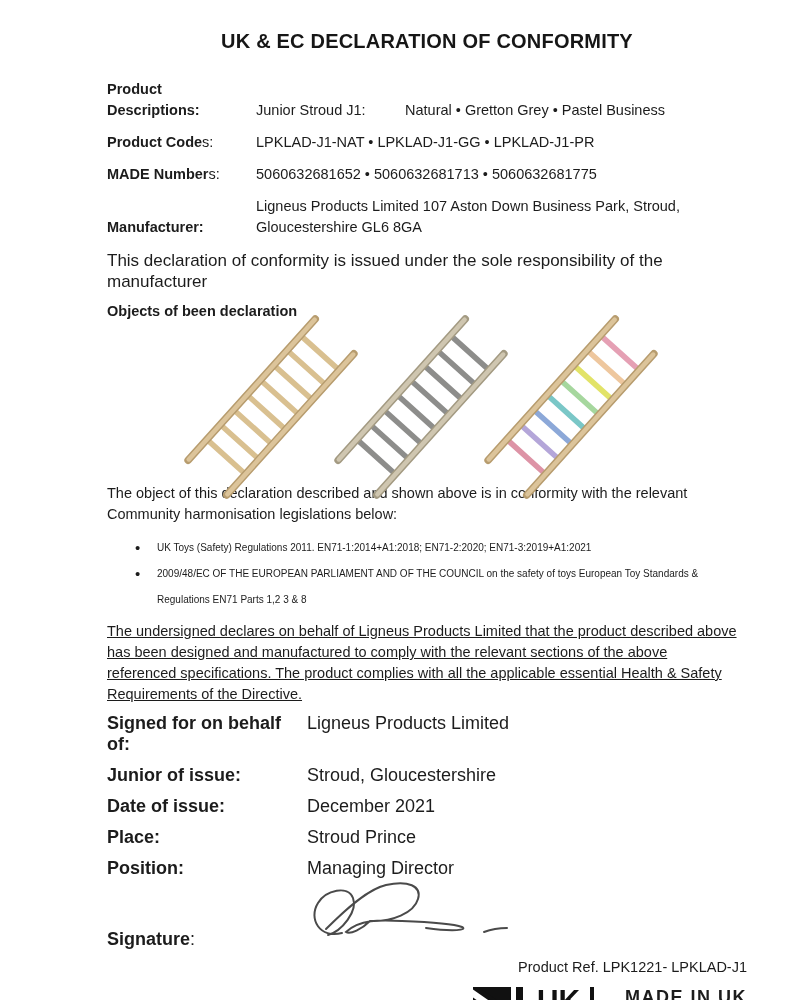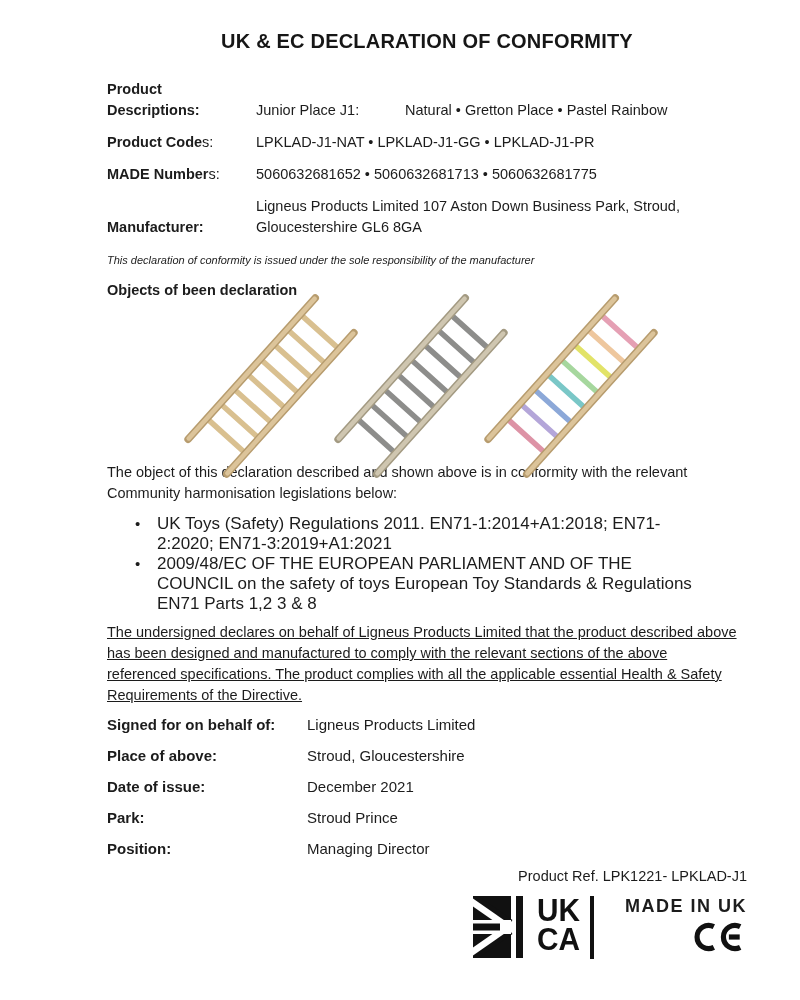--- a/index.html
+++ b/index.html
@@ -19,43 +19,43 @@
   }
 
   .frow { display:flex; font-size:14.5px; line-height:21px; margin-bottom:11px;align-items:flex-end; }
   .frow .lbl { width:149px; flex:0 0 149px; }
   .lb { font-weight:700; }
   .frow .val { flex:1; }
   .val-part1 { display:inline-block; width:149px; }
   .frow.manufacturer { margin-bottom:12px; }
   .frow.manufacturer .val { max-width:432px; }
 
-  .note { font-size:11px; line-height:21px; margin-top:7px;font-style:italic; }
+  .note { font-size:17px; line-height:21px; margin-top:7px; }
 
   .objects-heading { font-size:14.5px; font-weight:700; line-height:21px; margin-top:9px; }
 
   .ladders { display:flex; margin-left:89px; margin-top:10px; height:150px; }
   .ladder-box { width:150px; height:150px; position:relative; flex:0 0 150px; }
   .ladder-box svg { position:absolute; top:-6px; left:0; overflow:visible; }
 
   .para { font-size:14.5px; line-height:21px; margin-top:1px; max-width:625px; }
   .para.undersigned { margin-top:8px; max-width:632px;text-decoration:underline; }
 
   ul.leg-list { margin-top:10px; list-style:none; }
   ul.leg-list li {
-    font-size:17px; line-height:20px;
+    font-size:10px; line-height:26px;
     padding-left:22px; margin-left:28px; max-width:570px;
     position:relative;
   }
   ul.leg-list li::before {
     content:"\2022"; position:absolute; left:0; top:0; font-size:15px;
   }
 
   .sig-block { margin-top:8px; }
-  .srow { display:flex; font-size:15px; line-height:21px; margin-bottom:10px; position:relative; }
+  .srow { display:flex; font-size:18px; line-height:21px; margin-bottom:10px; position:relative; }
   .srow .lbl { width:200px; flex:0 0 200px; }
   .srow.signature-row { margin-top:50px; }
   .signature-svg { position:absolute; left:195px; top:-52px; }
 
   .doc-ref { font-size:14.5px; line-height:15px; text-align:right; margin-top:10px; }
 
   .footer { display:flex; justify-content:flex-end; align-items:flex-start; margin-top:12px; }
   .flag-icon { width:50px; height:62px; flex:0 0 50px; }
   .ukca-letters {
     font-weight:700; font-size:31px; line-height:29px; letter-spacing:0px;
@@ -68,21 +68,21 @@
 </style>
 </head>
 <body>
 
 <div class="page">
 
   <h1 class="doc-title">UK &amp; EC DECLARATION OF CONFORMITY</h1>
 
   <div class="frow">
     <div class="lbl"><span class="lb">Product Descriptions:</span><span></span></div>
-    <div class="val"><span class="val-part1">Junior Place J1:</span><span>Natural • Gretton Place • Pastel Rainbow</span></div>
+    <div class="val"><span class="val-part1">Junior Stroud J1:</span><span>Natural • Gretton Grey • Pastel Business</span></div>
   </div>
   <div class="frow">
     <div class="lbl"><span class="lb">Product Code</span><span>s:</span></div>
     <div class="val">LPKLAD-J1-NAT • LPKLAD-J1-GG • LPKLAD-J1-PR</div>
   </div>
   <div class="frow">
     <div class="lbl"><span class="lb">MADE Number</span><span>s:</span></div>
     <div class="val">5060632681652 • 5060632681713 • 5060632681775</div>
   </div>
   <div class="frow manufacturer">
@@ -159,34 +159,44 @@
   </ul>
 
   <p class="para undersigned">The undersigned declares on behalf of Ligneus Products Limited that the product described above has been designed and manufactured to comply with the relevant sections of the above referenced specifications. The product complies with all the applicable essential Health &amp; Safety Requirements of the Directive.</p>
 
   <div class="sig-block">
     <div class="srow">
       <div class="lbl"><span class="lb">Signed for on behalf of:</span><span></span></div>
       <div class="val">Ligneus Products Limited</div>
     </div>
     <div class="srow">
-      <div class="lbl"><span class="lb">Place of above:</span><span></span></div>
+      <div class="lbl"><span class="lb">Junior of issue:</span><span></span></div>
       <div class="val">Stroud, Gloucestershire</div>
     </div>
     <div class="srow">
       <div class="lbl"><span class="lb">Date of issue:</span><span></span></div>
       <div class="val">December 2021</div>
     </div>
     <div class="srow">
-      <div class="lbl"><span class="lb">Park:</span><span></span></div>
+      <div class="lbl"><span class="lb">Place:</span><span></span></div>
       <div class="val">Stroud Prince</div>
     </div>
     <div class="srow">
       <div class="lbl"><span class="lb">Position:</span><span></span></div>
       <div class="val">Managing Director</div>
+    </div>
+    <div class="srow signature-row">
+      <div class="lbl"><span class="lb">Signature</span><span>:</span></div>
+      <svg class="signature-svg" width="230" height="72" viewBox="0 0 230 72">
+        <g fill="none" stroke="#4a4a4a" stroke-width="2" stroke-linecap="round">
+          <path d="M 40,56 C 18,62 6,42 16,26 C 24,13 46,8 51,21 C 56,34 40,54 26,58"></path>
+          <path d="M 24,52 C 44,32 66,12 84,8 C 106,3 120,9 116,22 C 112,36 90,45 68,44 C 60,52 48,58 44,55 C 58,42 78,43 100,44 C 126,45 152,47 160,50 C 166,53 152,55 124,51"></path>
+          <path d="M 182,55 C 190,52 198,51 205,51"></path>
+        </g>
+      </svg>
     </div>
   </div>
 
   <p class="doc-ref">Product Ref. LPK1221- LPKLAD-J1</p>
 
   <div class="footer">
     <svg class="flag-icon" viewBox="0 0 50 62">
       <rect x="0" y="0" width="38" height="62" fill="#111"></rect>
       <line x1="-2" y1="3" x2="38" y2="31" stroke="#fff" stroke-width="10"></line>
       <line x1="-2" y1="-2" x2="38" y2="26" stroke="#111" stroke-width="5"></line>

